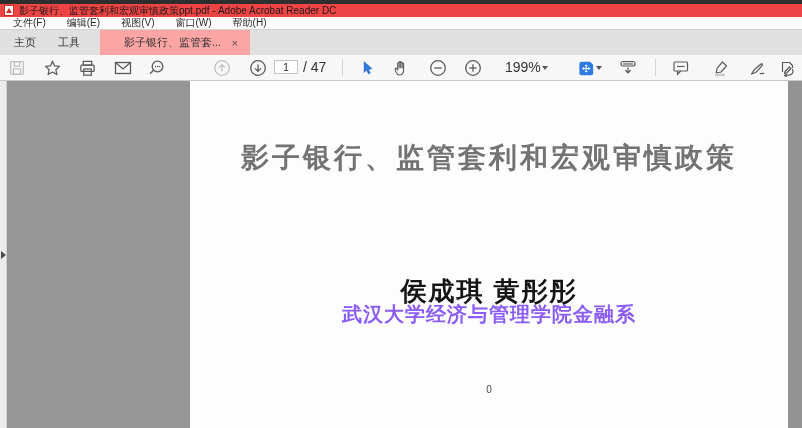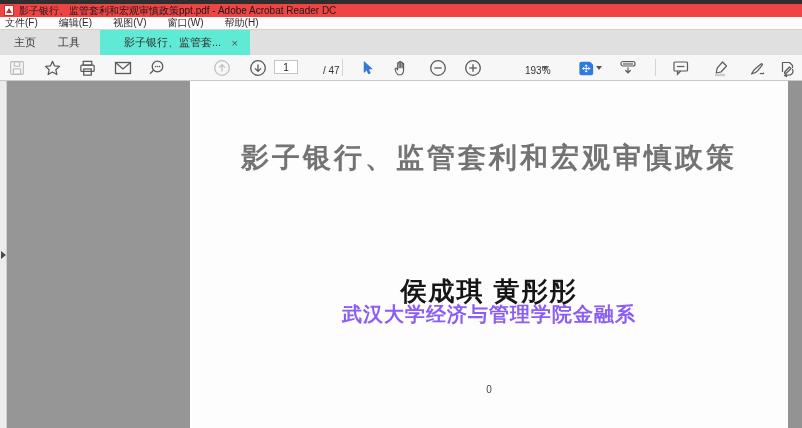--- a/index.html
+++ b/index.html
@@ -11,37 +11,37 @@
   }
   
   .topline { position:absolute; top:0; left:0; right:0; height:4px; background:#2e2e2e; }
   .titlebar { position:absolute; top:4px; left:0; right:0; height:13px; background:#ef4444;
               display:flex; align-items:center; padding-left:4px; }
   .adobe-icon { width:10px; height:11px; background:#fff; border:1px solid #cf2e24; position:relative; flex:0 0 auto; }
   .adobe-tri { position:absolute; left:1px; top:2px; width:0; height:0;
                border-left:3px solid transparent; border-right:3px solid transparent; border-bottom:5px solid #cf2e24; }
   .apptitle { font-size:10px; color:#1a1a1a; margin-left:5px; white-space:nowrap; }
   .menubar { position:absolute; top:17px; left:0; right:0; height:12px; background:#fcfcfc;
-             display:flex; align-items:center; font-size:10px; color:#2b2b2b; padding-left:5px; }
+             display:flex; align-items:center; font-size:10px; color:#2b2b2b; padding-left:13px; }
   .menu-item { padding:0 7px 0 0; margin-right:14px; cursor:default; white-space:nowrap; }
   
   .tabbar { position:absolute; top:29px; left:0; right:0; height:26px; background:#e0e0e0; border-top:1px solid #d3d3d3; }
   .tab { position:absolute; top:0; height:25px; display:flex; align-items:center; font-size:11px; color:#333; padding:8px 8px; }
   .tab-home { left:6px; }
   .tab-tools { left:50px; }
-  .tab-doc { left:100px; width:150px; background:#5eead4; justify-content:space-between; padding:0 10px 0 24px; }
+  .tab-doc { left:100px; width:150px; background:#fca5a5; justify-content:space-between; padding:0 10px 0 24px; }
   .tab-close { font-size:11px; color:#555; padding:0 2px; }
   
   .toolbar { position:absolute; top:55px; left:0; right:0; height:26px; background:#f7f7f7; border-bottom:1px solid #c9c9c9; }
   .tbi { position:absolute; top:3px; width:20px; height:20px; display:flex; align-items:center; justify-content:center; }
   .tb-divider { position:absolute; top:4px; width:1px; height:17px; background:#d4d4d4; }
   .pageinput { position:absolute; left:274px; top:5px; width:24px; height:14px; border:1px solid #c4c4c4;
                background:#fff; font-size:10px; text-align:center; color:#222; padding:0;
                font-family:"Liberation Sans","DejaVu Sans",sans-serif; }
-  .tb-text { position:absolute; top:10px; font-size:10px; color:#333; white-space:nowrap;margin-left:20px; }
+  .tb-text { position:absolute; top:4px; font-size:14px; color:#333; white-space:nowrap; }
   .caret { width:0; height:0; border-left:3px solid transparent; border-right:3px solid transparent; border-top:4px solid #555; }
   .caret-abs { position:absolute; top:11px; }
   svg { display:block; }
   
   .docarea { position:absolute; top:81px; left:0; right:0; bottom:0; background:#969696; }
   .navstrip { position:absolute; left:0; top:0; width:7px; height:100%; background:#ececec; border-right:1px solid #cfcfcf; }
   .nav-arrow { position:absolute; left:1px; top:170px; width:0; height:0;
                border-top:4px solid transparent; border-bottom:4px solid transparent; border-left:5px solid #4a4a4a; }
   .page { position:absolute; left:190px; top:0; width:598px; height:100%; background:#fdfdfd; }
   .scrollstrip { position:absolute; right:0; top:0; width:14px; height:100%; background:#939393; }
@@ -165,21 +165,21 @@
     </span>
 
     <span class="tbi" style="left:463px">
       <svg width="20" height="20" viewBox="0 0 20 20" fill="none" stroke="#5a5a5a" stroke-width="1.3">
         <circle cx="10" cy="10" r="7.3"></circle>
           <line x1="6.3" y1="10" x2="13.7" y2="10"></line>
           <line x1="10" y1="6.3" x2="10" y2="13.7"></line>
       </svg>
     </span>
 
-    <span class="tb-text" style="left:505px">193%</span>
+    <span class="tb-text" style="left:505px">199%</span>
     <span class="caret caret-abs" style="left:542px"></span>
 
     <span class="tbi" style="left:576px">
       <svg width="19" height="19" viewBox="0 0 20 20">
         <rect x="2.5" y="3" width="14.5" height="14" rx="2" fill="#2f7ae0"></rect>
         <path d="M13 2h5v5z" fill="#fff" opacity="0.9"></path>
         <path d="M9.7 6.2v7.6M5.9 10h7.6M9.7 6.2l-1.4 1.4M9.7 6.2l1.4 1.4M9.7 13.8l-1.4-1.4M9.7 13.8l1.4-1.4M5.9 10l1.4-1.4M5.9 10l1.4 1.4M13.5 10l-1.4-1.4M13.5 10l-1.4 1.4" stroke="#fff" stroke-width="1"></path>
       </svg>
     </span>
     <span class="caret caret-abs" style="left:596px"></span>

